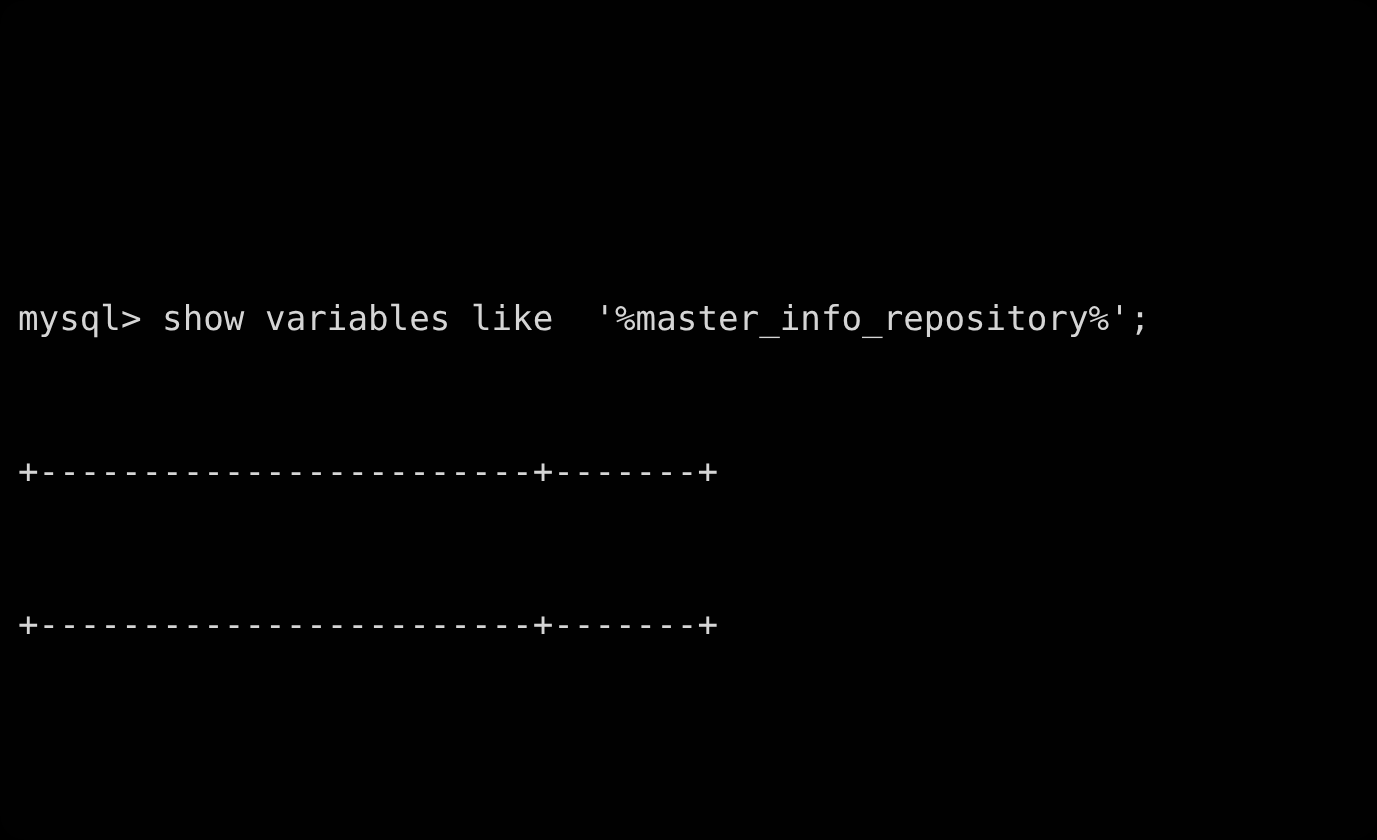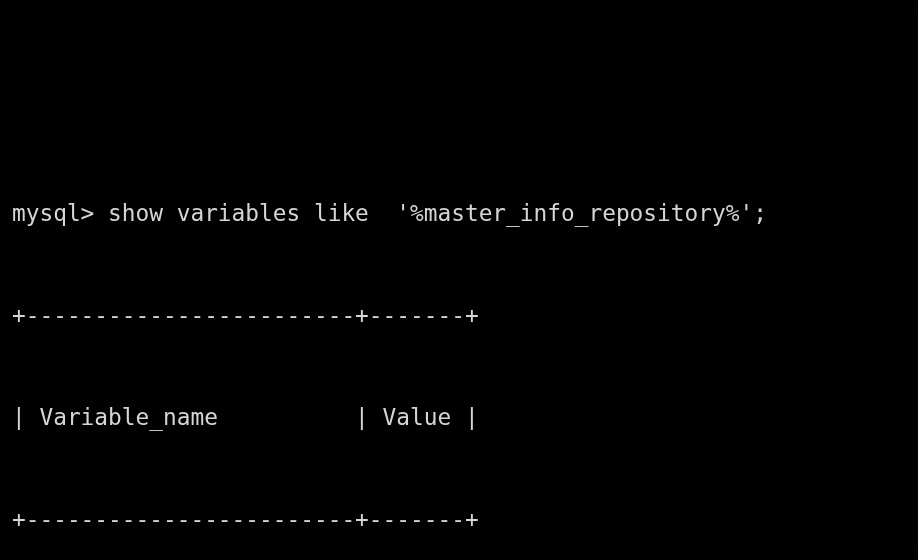--- a/index.html
+++ b/index.html
@@ -33,21 +33,20 @@
 </style>
 </head>
 <body>
 
 <div class="screen">
   <div class="terminal">
 
     <section>
       <div class="line">mysql&gt; show variables like  '%master_info_repository%';</div>
       <div class="line">+------------------------+-------+</div>
-      <div class="line">| Variable_name          | Value |</div>
       <div class="line">+------------------------+-------+</div>
       
       
       
     </section>
 
     
 
     
 

